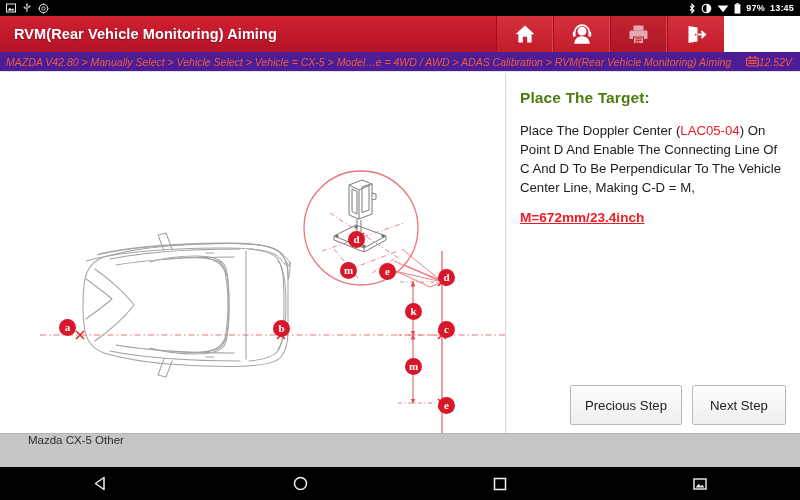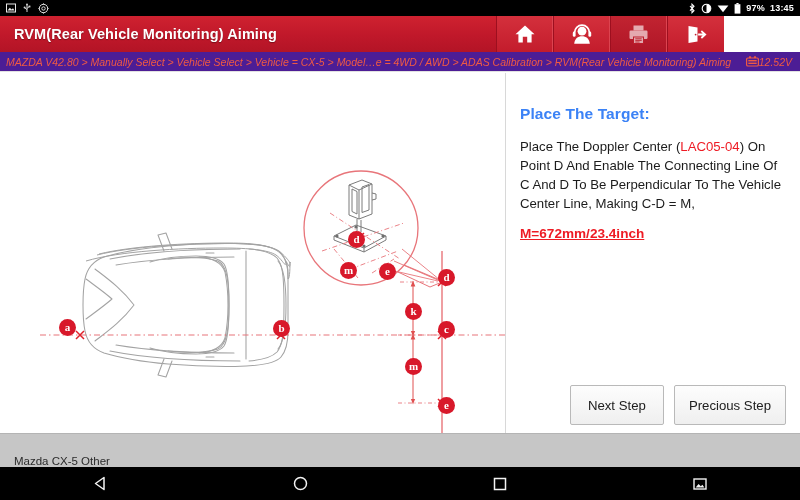--- a/index.html
+++ b/index.html
@@ -65,21 +65,21 @@
     position:absolute; left:0; top:73px; width:800px; height:360px;
     background:#fff; display:flex;
   }
   .diagram-pane { position:relative; width:505px; height:100%; overflow:hidden; }
   .info-pane {
     position:relative; flex:1; height:100%;
     border-left:1px solid #d8d8d8; padding:16px 14px 0 14px;
   }
 
   
-  .info-title { font-size:15.5px; font-weight:bold; color:#3b82f6; letter-spacing:0.1px;margin-top:16px; }
+  .info-title { font-size:15.5px; font-weight:bold; color:#4d7c0f; letter-spacing:0.1px; }
   .info-body {
     margin-top:14px; font-size:13.2px; line-height:19px; color:#1c1c1c;
   }
   .red { color:#ee1b24;margin-top:27px; }
   .m-line {
     display:block; margin-top:11px;
     color:#ee1b24; font-weight:bold; text-decoration:underline;
     font-size:13.6px;
   }
 
@@ -90,21 +90,21 @@
     background:linear-gradient(to bottom,#fdfdfd 0%,#efefef 100%);
     border:1px solid #b9b9b9; border-radius:2px;
     font-size:13.2px; color:#202020; font-family:"Liberation Sans", sans-serif;
     cursor:pointer;
   }
 
   
   .vehbar {
     position:absolute; left:0; top:433px; width:800px; height:34px;
     background:#c6c6c6; border-top:1px solid #b4b4b4;
-    display:flex; align-items:flex-end; padding-left:14px;
+    display:flex; align-items:flex-start; padding-left:28px;
   }
   .vehbar span { font-size:11.5px; color:#2c2c2c; }
   .navbar {
     position:absolute; left:0; top:467px; width:800px; height:33px;
     background:#000; display:flex; align-items:center;
   }
   .nav-cell { flex:1; display:flex; align-items:center; justify-content:center; }
 
   
   .marker {
@@ -385,22 +385,22 @@
     </div>
 
     <div class="info-pane">
       <div class="info-title"><span>Place The Target</span><span>:</span></div>
       <div class="info-body">
         <span>Place The Doppler Center (</span><span class="red">LAC05-04</span><span>) On Point D And Enable The Connecting Line Of C And D To Be Perpendicular To The Vehicle Center Line, Making C-D = M,</span>
         <span class="m-line">M=672mm/23.4inch</span>
       </div>
 
       <div class="btnrow">
+        <button class="stepbtn">Precious Step</button>
         <button class="stepbtn">Next Step</button>
-        <button class="stepbtn">Precious Step</button>
       </div>
     </div>
   </div>
 
   <div class="vehbar">
     <span>Mazda CX-5 Other</span>
   </div>
 
   <div class="navbar">
     <div class="nav-cell">

